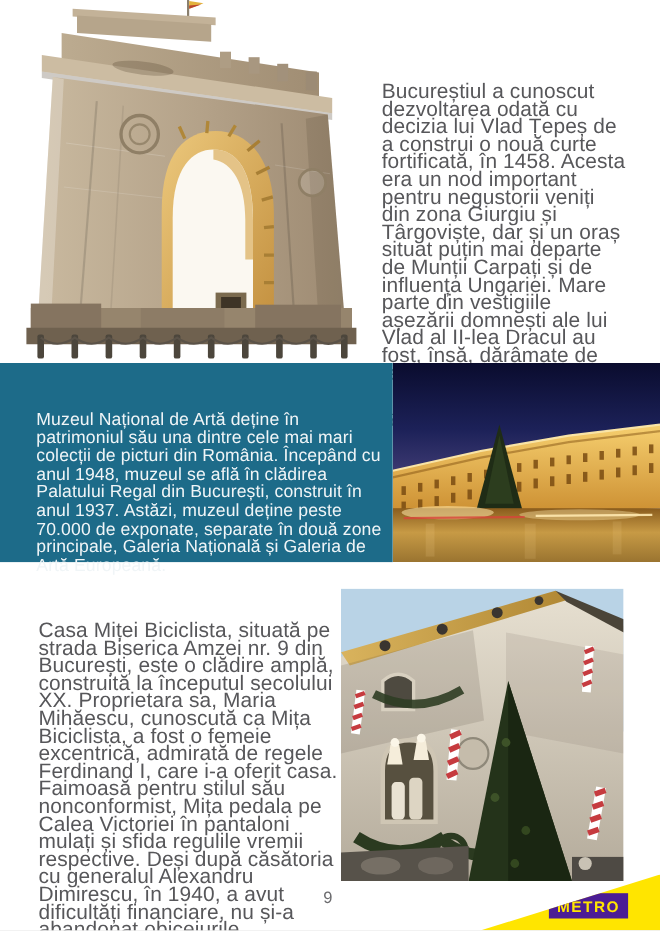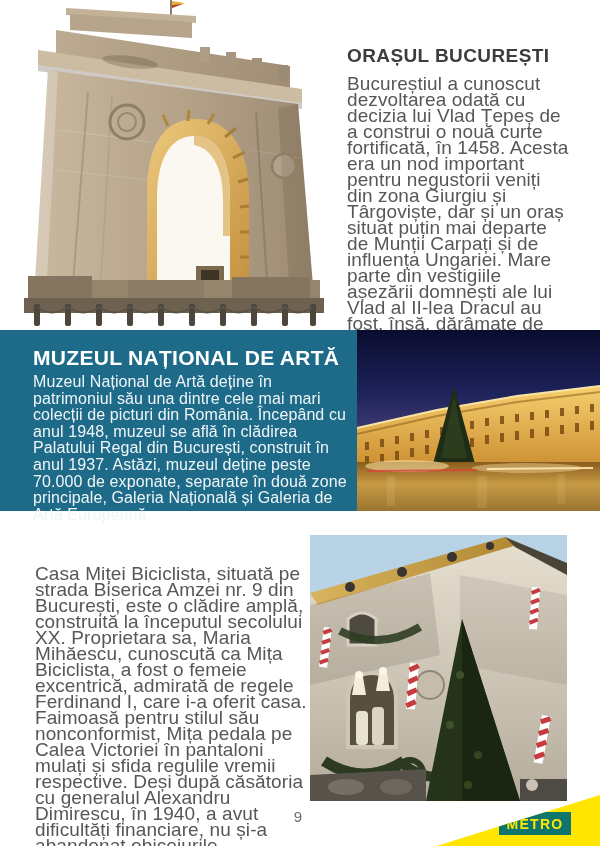--- a/index.html
+++ b/index.html
@@ -36,21 +36,21 @@
     left:283px;top:808px;width:30px;text-align:center;
     font-size:15px;color:#6b6b6e;
   }
   .metro-wedge{
     left:435px;top:794px;width:165px;height:52px;
     background:#ffe500;
     clip-path:polygon(100% 2%,100% 100%,1% 100%);
   }
   .metro-box{
     position:absolute;left:64px;top:18px;width:72px;height:23px;
-    background:#0f766e;display:flex;align-items:center;justify-content:center;
+    background:#4c1d95;display:flex;align-items:center;justify-content:center;
   }
   .metro-text{
     color:#ffe500;font-size:14px;font-weight:800;letter-spacing:1.3px;
     font-family:"Liberation Sans",sans-serif;
   }
   .mini-flag{
     left:7px;top:6px;width:9px;height:6px;
     background:linear-gradient(#3a415c 33%,#d8d8d8 33% 66%,#93404a 66%);
     border-radius:1px;
   }
@@ -149,25 +149,23 @@
           <rect x="189" y="304" width="6" height="22" rx="2"></rect>
         <rect x="220" y="304" width="6" height="22" rx="2"></rect>
           <rect x="251" y="304" width="6" height="22" rx="2"></rect>
         <rect x="282" y="304" width="6" height="22" rx="2"></rect>
           <rect x="310" y="304" width="6" height="22" rx="2"></rect>
       </g>
       <path d="M37,307 Q52,318 68,307 Q83,318 99,307 Q114,318 130,307 Q145,318 161,307 Q176,318 192,307 Q207,318 223,307 Q238,318 254,307 Q269,318 285,307 Q298,318 313,307" fill="none" stroke="#5a5248" stroke-width="2"></path>
     </svg>
   </div>
 
-  <div class="abs h-dark" style="left:347px;top:46px;">ORAȘUL BUCUREȘTI</div>
   <div class="abs body-gray" style="left:347px;top:76px;width:222px;">Bucureștiul a cunoscut dezvoltarea odată cu decizia lui Vlad Țepeș de a construi o nouă curte fortificată, în 1458. Acesta era un nod important pentru negustorii veniți din zona Giurgiu și Târgoviște, dar și un oraș situat puțin mai departe de Munții Carpați și de influența Ungariei. Mare parte din vestigiile așezării domnești ale lui Vlad al II-lea Dracul au fost, însă, dărâmate de regimul comunist, în zonă fiind ridicată actuala Casă a Poporului, sediul Parlamentului României.</div>
 
   <div class="abs banner">
-    <div class="abs h-light" style="left:33px;top:16px;">MUZEUL NAȚIONAL DE ARTĂ</div>
     <div class="abs body-white" style="left:33px;top:44px;width:322px;">Muzeul Național de Artă deține în patrimoniul său una dintre cele mai mari colecții de picturi din România. Începând cu anul 1948, muzeul se află în clădirea Palatului Regal din București, construit în anul 1937. Astăzi, muzeul deține peste 70.000 de exponate, separate în două zone principale, Galeria Națională și Galeria de Artă Europeană.</div>
   </div>
 
   <div class="abs photo" style="left:357px;top:330px;width:243px;height:181px;">
     <svg width="243" height="181" viewBox="0 0 243 181">
       <defs>
         <linearGradient id="skyG" x1="0" y1="0" x2="0" y2="1">
           <stop offset="0" stop-color="#0a0c2e"></stop>
             <stop offset=".6" stop-color="#1c2158"></stop>
             <stop offset="1" stop-color="#3d3a72"></stop>

